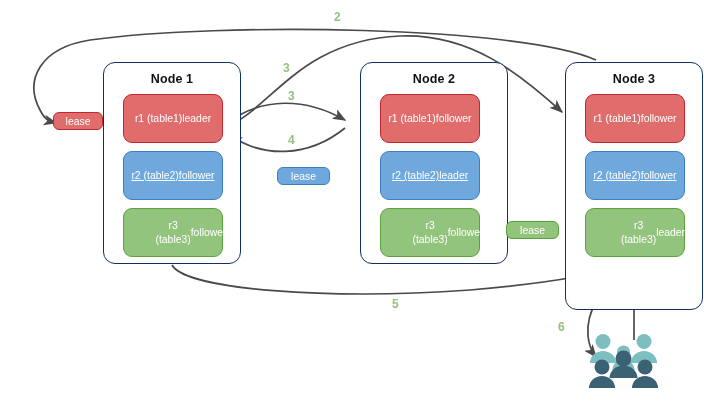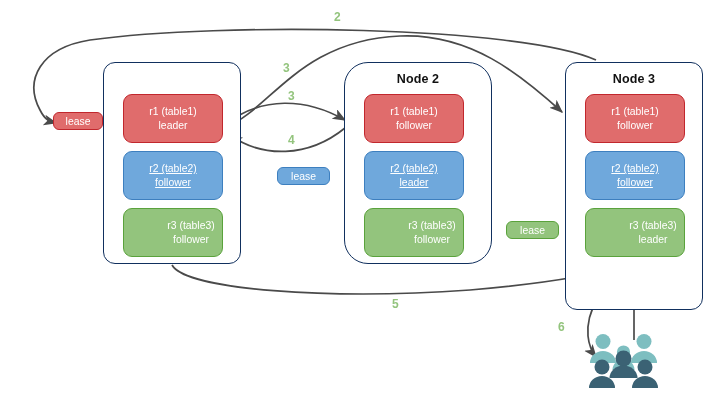--- a/index.html
+++ b/index.html
@@ -45,21 +45,21 @@
     letter-spacing: 0.1px;
   }
   .replica {
     position: absolute;
     box-sizing: border-box;
     left: 19px;
     width: 100px;
     height: 49px;
     border-radius: 9px;
     display: flex;
-    flex-direction: column;
+    flex-direction: row;
     align-items: center;
     justify-content: center;
     color: #ffffff;
     font-size: 10.4px;
     line-height: 13.2px;
     text-align: center;
     border-width: 1.3px;
     border-style: solid;
   }
   .rep-red   { background: #e06c6c; border-color: #c1272d; }
@@ -127,35 +127,36 @@
 
   <span class="step-label" style="left:334px; top:11px;">2</span>
   <span class="step-label" style="left:283px; top:62px;">3</span>
   <span class="step-label" style="left:288px; top:90px;">3</span>
   <span class="step-label" style="left:288px; top:134px;">4</span>
   <span class="step-label" style="left:392px; top:298px;">5</span>
   <span class="step-label" style="left:640px; top:298px;">1</span>
   <span class="step-label" style="left:558px; top:321px;">6</span>
 
   <div class="node-box" style="left:103px; top:62px; width:138px; height:202px;">
+    <div class="node-title">Node 1</div>
     <div class="replica rep-red rep-r1">
       <span>r1 (table1)</span>
       <span>leader</span>
     </div>
     <div class="replica rep-blue rep-r2">
       <span>r2 (table2)</span>
       <span>follower</span>
     </div>
     <div class="replica rep-green rep-r3">
       <span>r3 (table3)</span>
       <span>follower</span>
     </div>
   </div>
 
-  <div class="node-box" style="left:344px; top:62px; width:148px; height:202px;border-radius:24px;">
+  <div class="node-box" style="left:360px; top:62px; width:148px; height:202px;">
     <div class="node-title">Node 2</div>
     <div class="replica rep-red rep-r1">
       <span>r1 (table1)</span>
       <span>follower</span>
     </div>
     <div class="replica rep-blue rep-r2">
       <span>r2 (table2)</span>
       <span>leader</span>
     </div>
     <div class="replica rep-green rep-r3">

